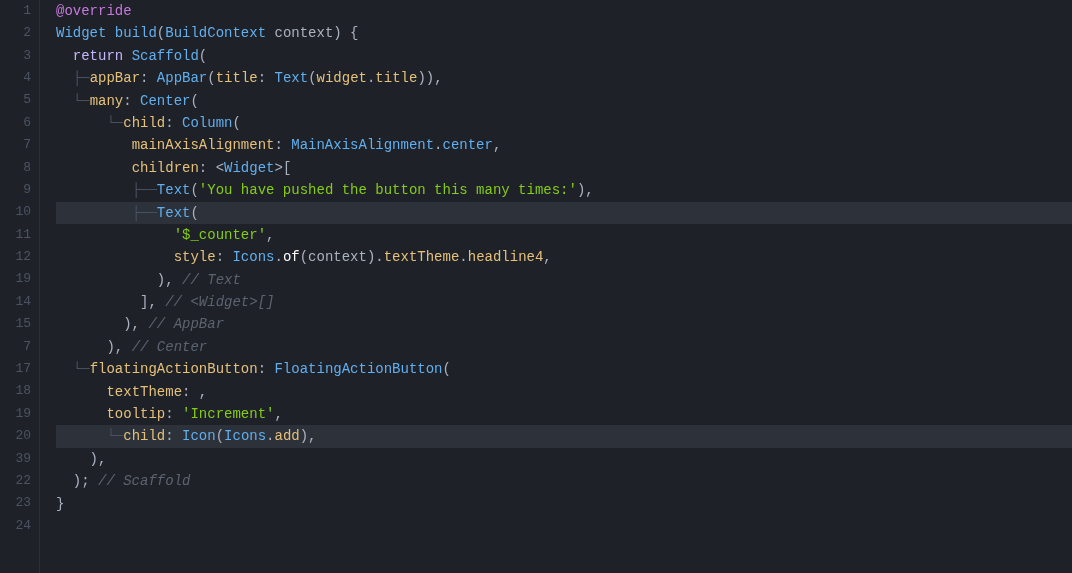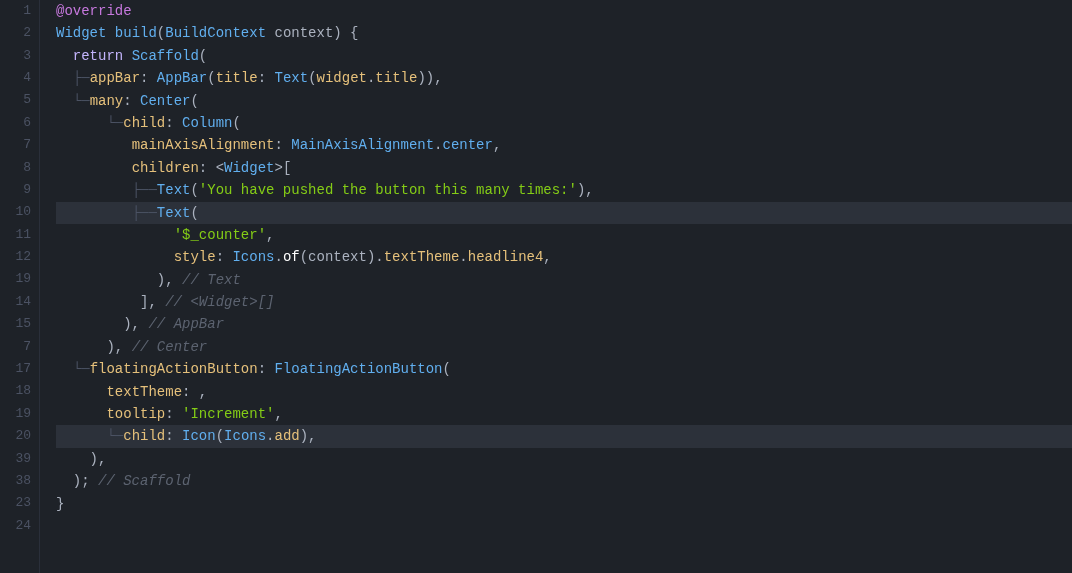--- a/index.html
+++ b/index.html
@@ -101,21 +101,21 @@
     <div class="line-number">12</div>
     <div class="line-number">19</div>
     <div class="line-number">14</div>
     <div class="line-number">15</div>
     <div class="line-number">7</div>
     <div class="line-number">17</div>
     <div class="line-number">18</div>
     <div class="line-number">19</div>
     <div class="line-number">20</div>
     <div class="line-number">39</div>
-    <div class="line-number">38</div>
+    <div class="line-number">22</div>
     <div class="line-number">23</div>
     <div class="line-number">24</div>
   </div>
 
   <div class="code-area">
 
     <div class="code-line">
       <span class="annotation">@override</span>
     </div>
 

